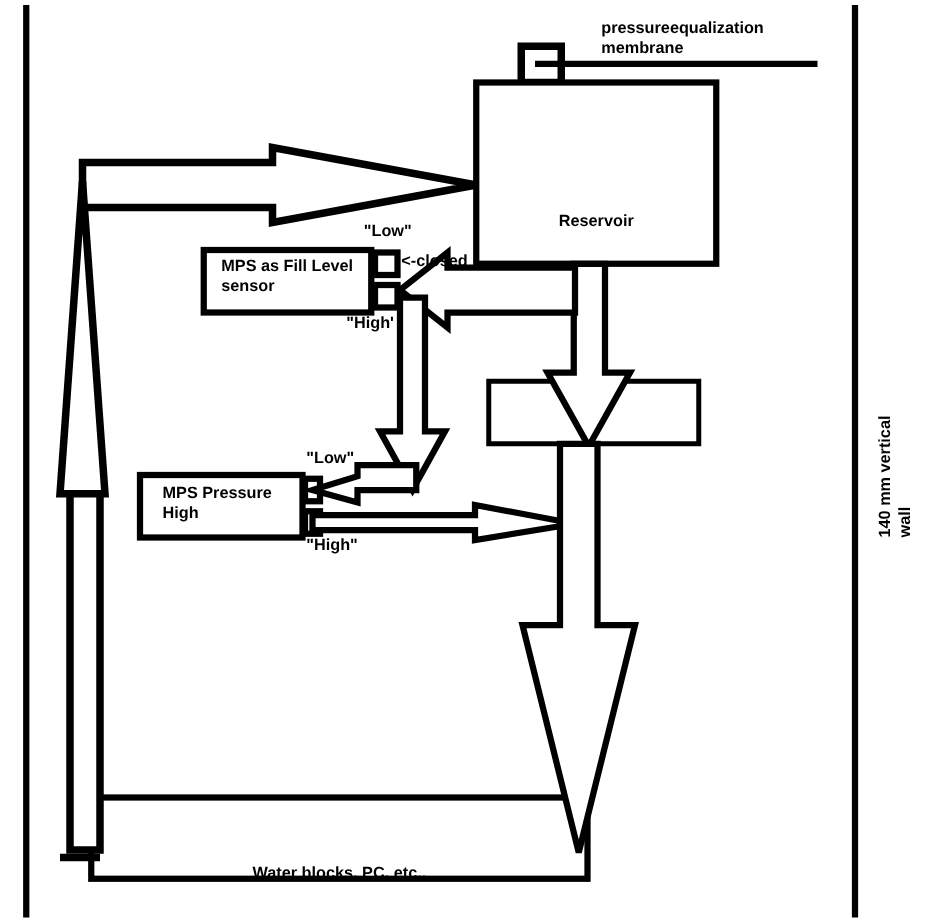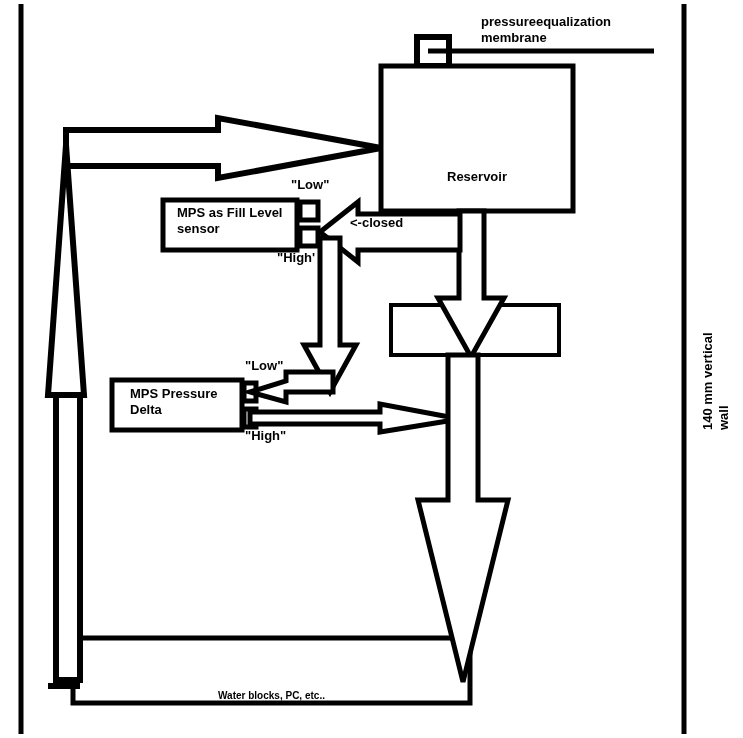--- a/index.html
+++ b/index.html
@@ -88,33 +88,33 @@
     <polygon points="448,355 478,355 478,500 508,500 463,682 418,500 448,500" fill="#fff" stroke="#000" stroke-width="5" stroke-linejoin="miter"></polygon>
 
   </svg>
 
   <div class="lbl" style="left:481px; top:14px; font-size:13px;">pressureequalization
 membrane</div>
 
   <div class="lbl lbl-center" style="left:381px; top:131px; width:192px; font-size:13px;">Reservoir</div>
 
 
-  <div class="lbl lbl-center" style="left:73px; top:652px; width:397px; font-size:10px;">Water blocks, PC, etc..</div>
+  <div class="lbl lbl-center" style="left:73px; top:652px; width:397px; font-size:13px;">Water blocks, PC, etc..</div>
 
   <div class="lbl" style="left:177px; top:205px; font-size:13px;">MPS as Fill Level
 sensor</div>
 
   <div class="lbl" style="left:130px; top:386px; font-size:13px;">MPS Pressure
-Delta</div>
+High</div>
 
   <div class="lbl" style="left:291px; top:177px; font-size:13px;">"Low"</div>
 
   <div class="lbl" style="left:277px; top:250px; font-size:13px;">"High'</div>
 
-  <div class="lbl" style="left:321px; top:215px; font-size:13px;margin-left:29px;">&lt;-closed</div>
+  <div class="lbl" style="left:321px; top:201px; font-size:13px;">&lt;-closed</div>
 
   <div class="lbl" style="left:245px; top:358px; font-size:13px;">"Low"</div>
 
   <div class="lbl" style="left:245px; top:428px; font-size:13px;">"High"</div>
 
   <div class="lbl" id="wall-label" style="left:700px; top:430px; font-size:13px;">140 mm vertical
 wall</div>
 
 </div>
 

